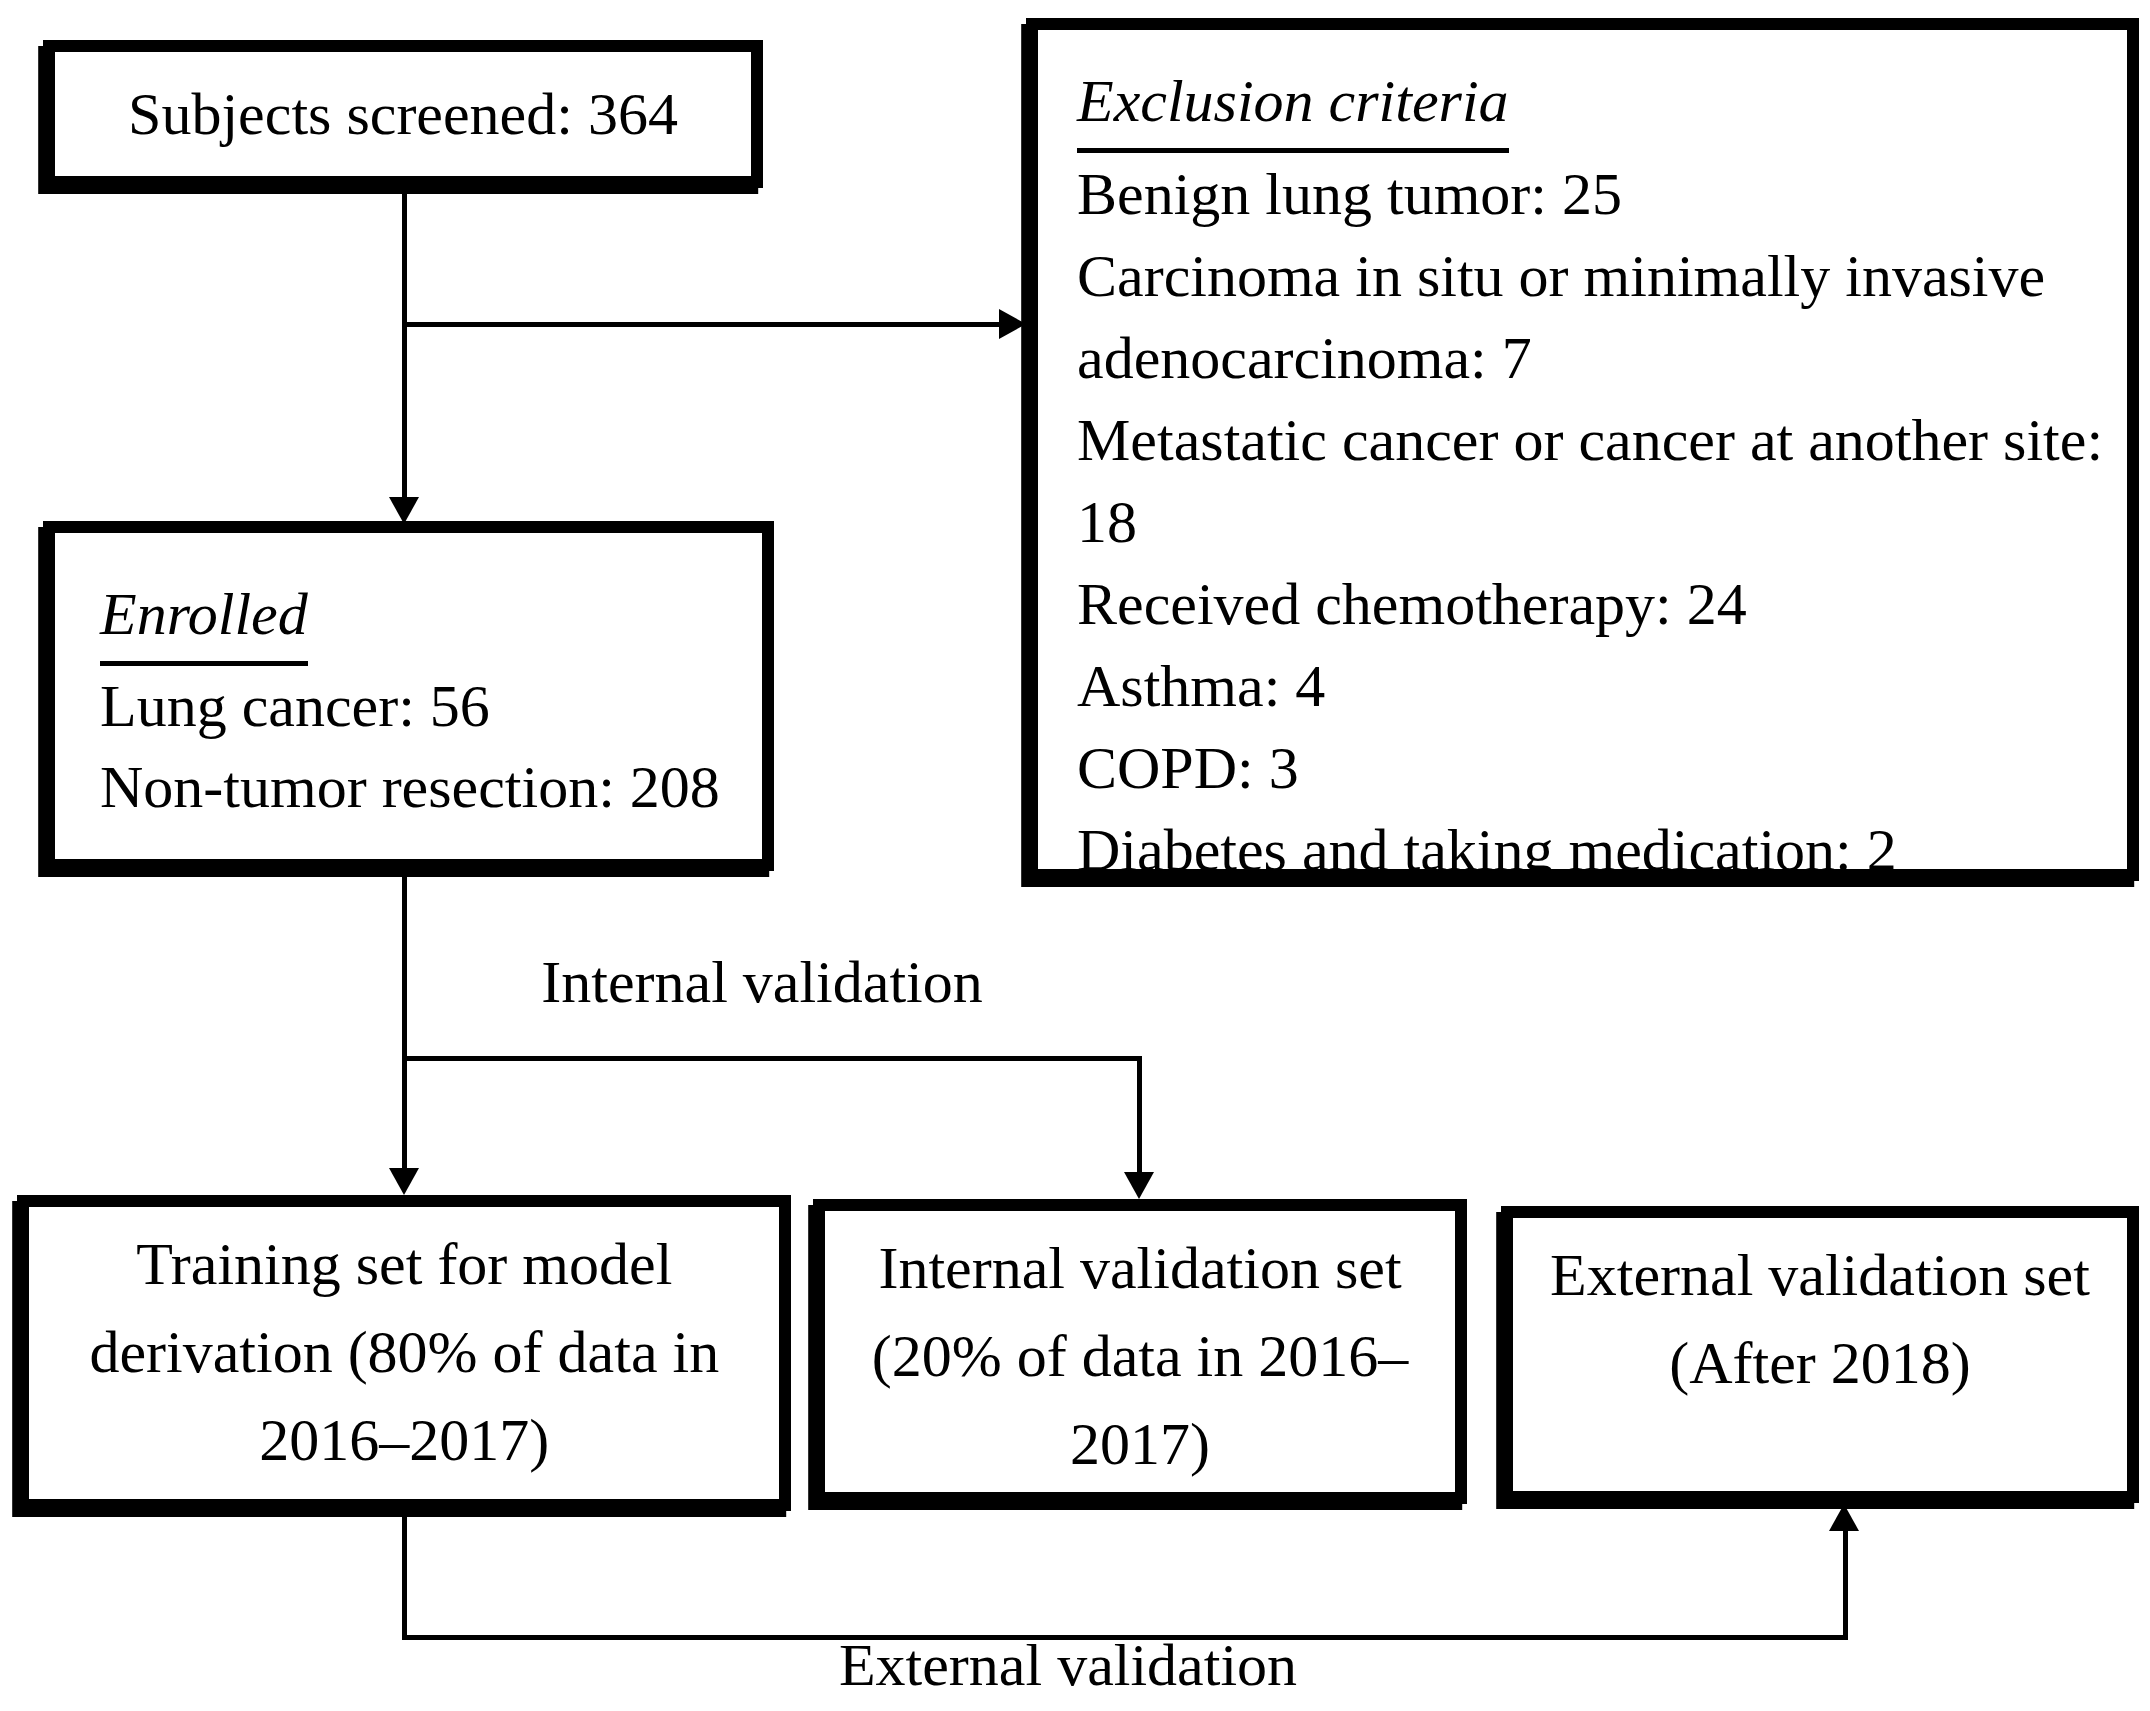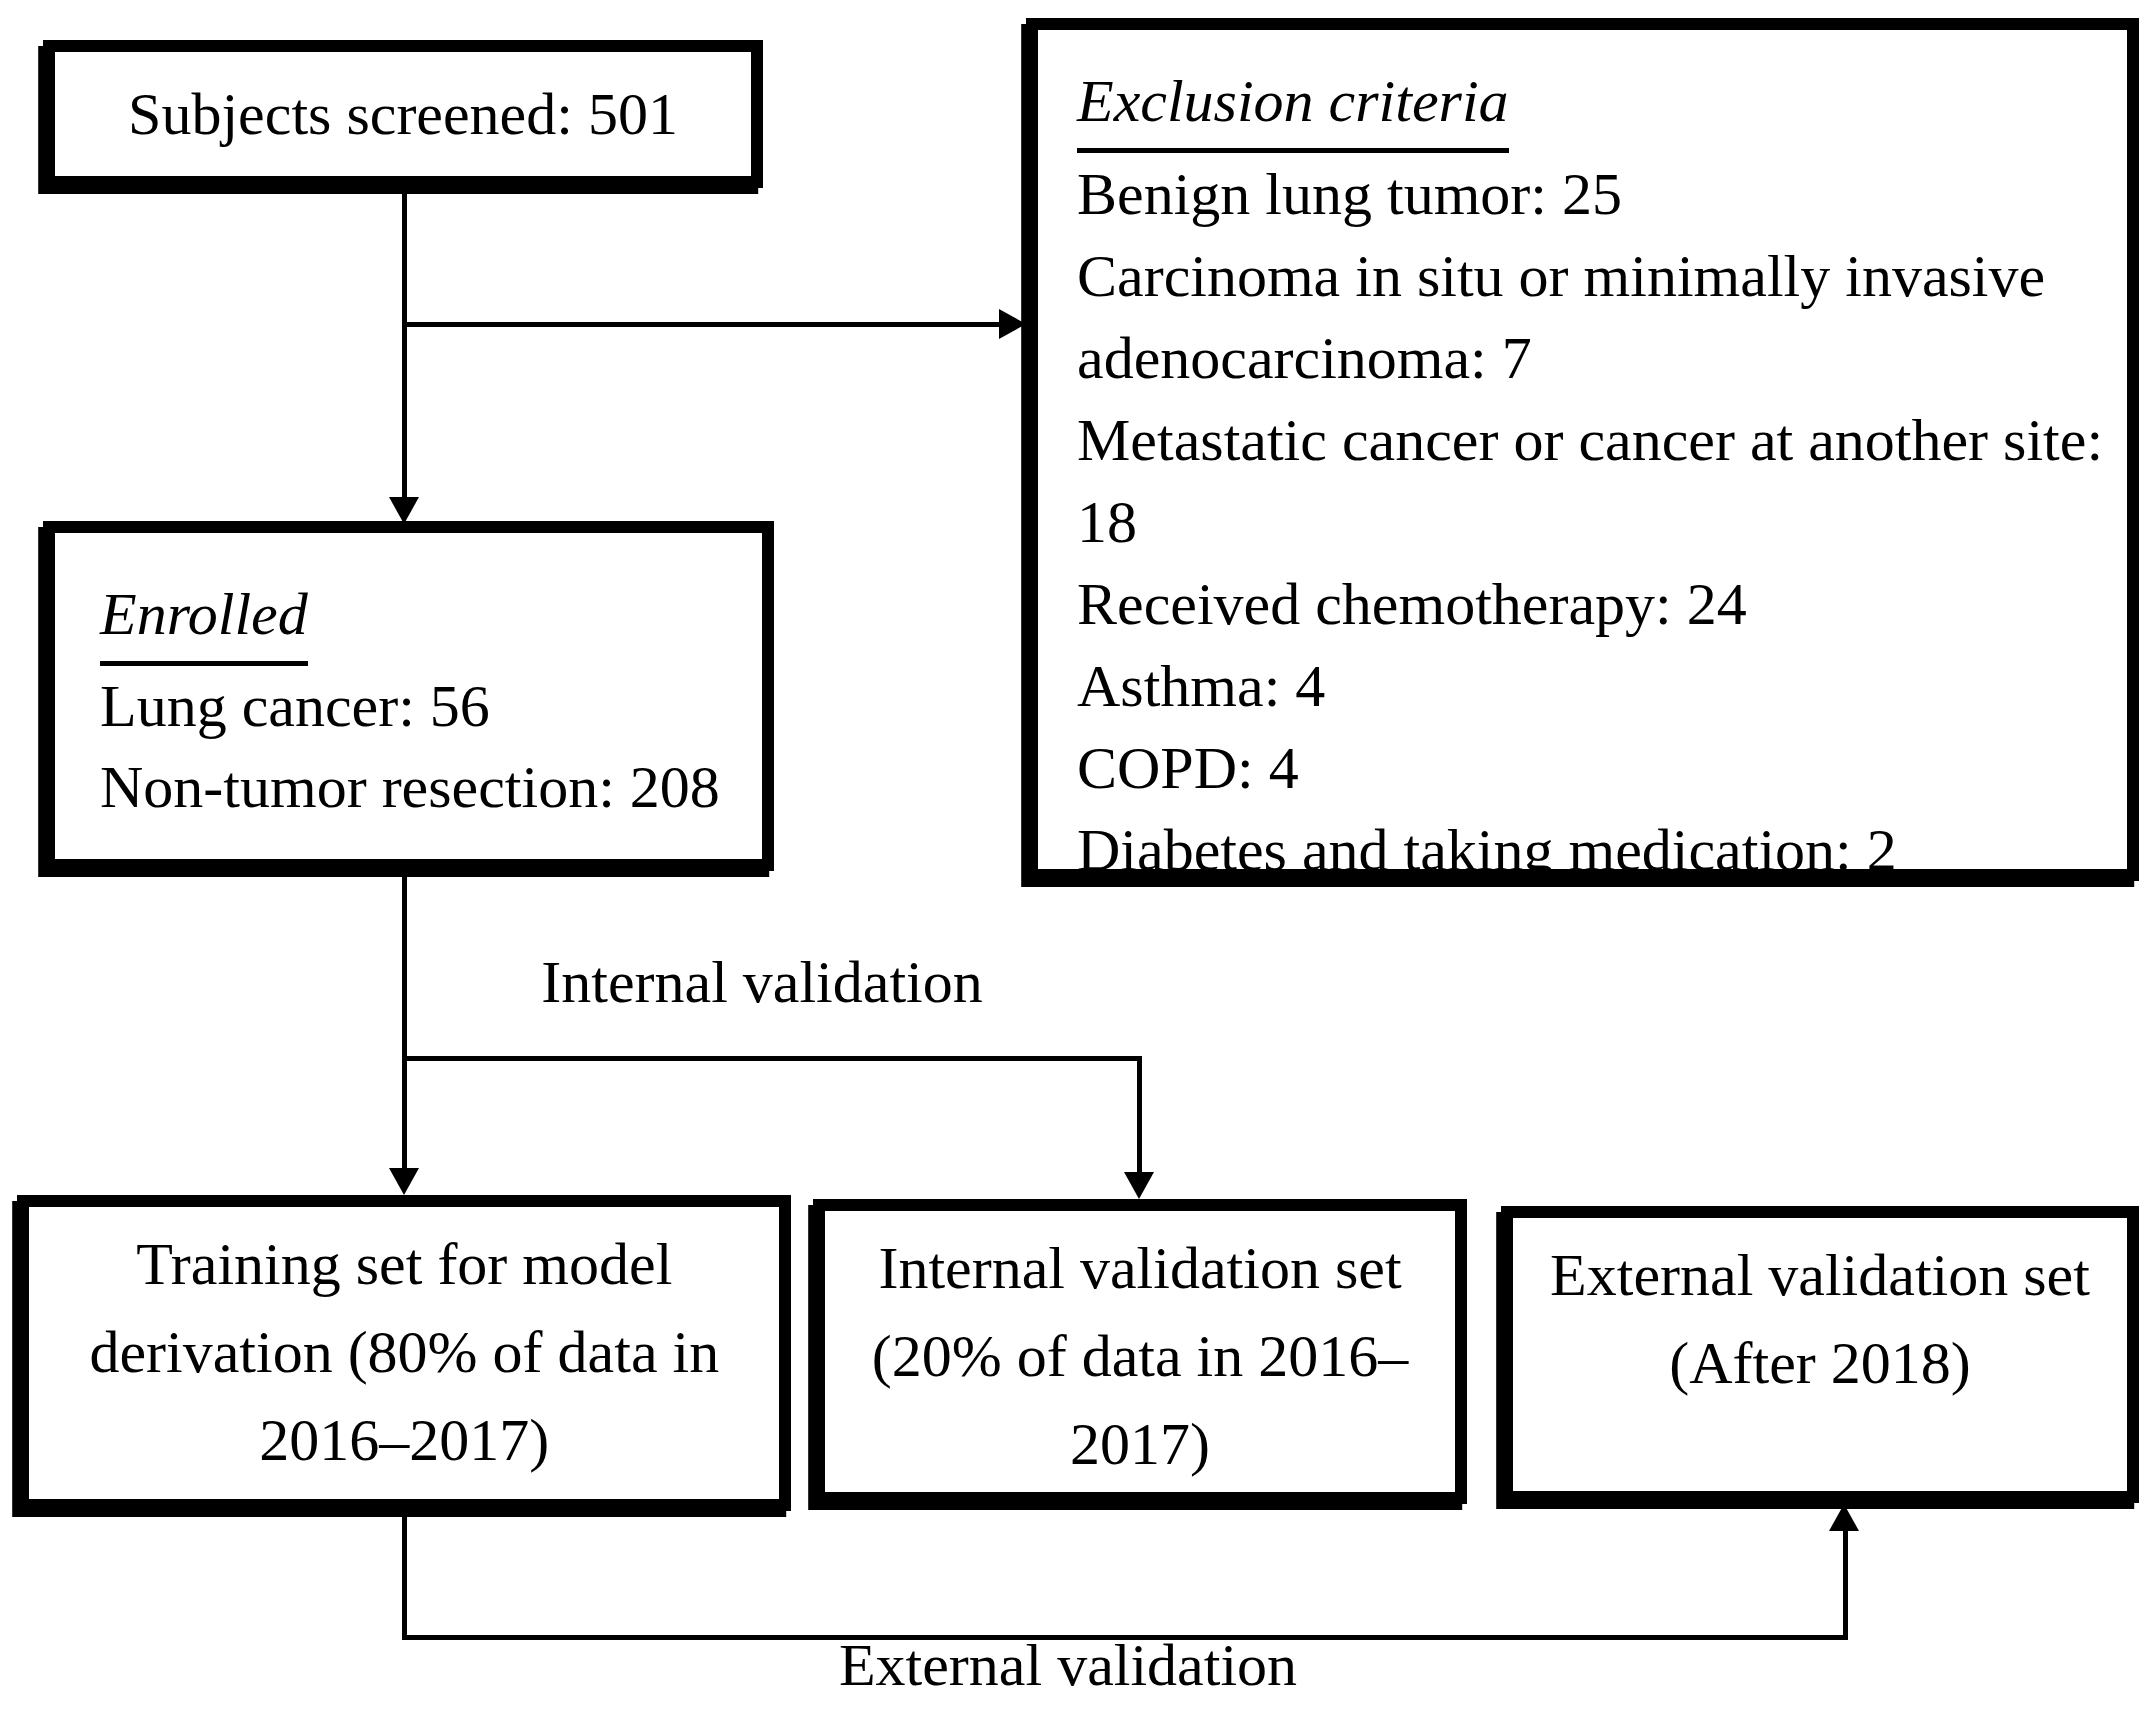--- a/index.html
+++ b/index.html
@@ -48,31 +48,31 @@
   .flabel { position:absolute; font-size:60px; line-height:72px; text-align:center; background:transparent; }
   #internal-validation-label { left:464px;  top:946px; width:596px; }
   #external-validation-label { left:770px; top:1629px; width:596px; }
 </style>
 </head>
 <body>
 
 <div id="canvas">
 
   <div class="box center-single" id="screened-box">
-    <span>Subjects screened: 501</span>
+    <span>Subjects screened: 364</span>
   </div>
 
   <div class="box" id="exclusion-box">
     <div><span class="utitle">Exclusion criteria</span></div>
     <div>Benign lung tumor: 25</div>
     <div>Carcinoma in situ or minimally invasive adenocarcinoma: 7</div>
     <div>Metastatic cancer or cancer at another site: 18</div>
     <div>Received chemotherapy: 24</div>
     <div>Asthma: 4</div>
-    <div>COPD: 4</div>
+    <div>COPD: 3</div>
     <div>Diabetes and taking medication: 2</div>
   </div>
 
   <div class="box" id="enrolled-box">
     <div><span class="utitle">Enrolled</span></div>
     <div>Lung cancer: 56</div>
     <div>Non-tumor resection: 208</div>
   </div>
 
   <div class="box" id="training-box">

